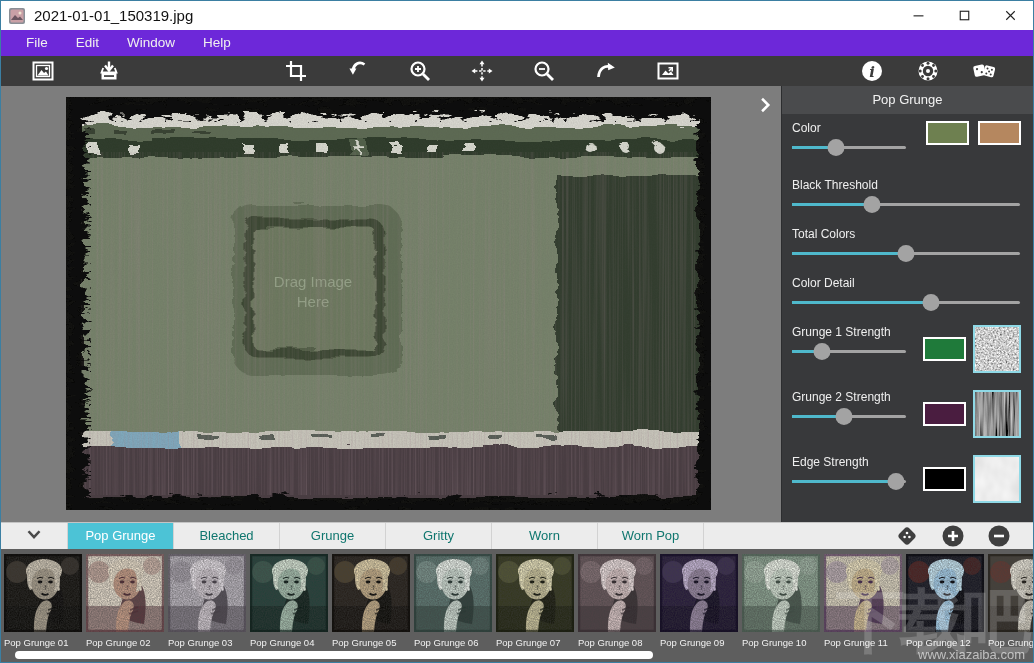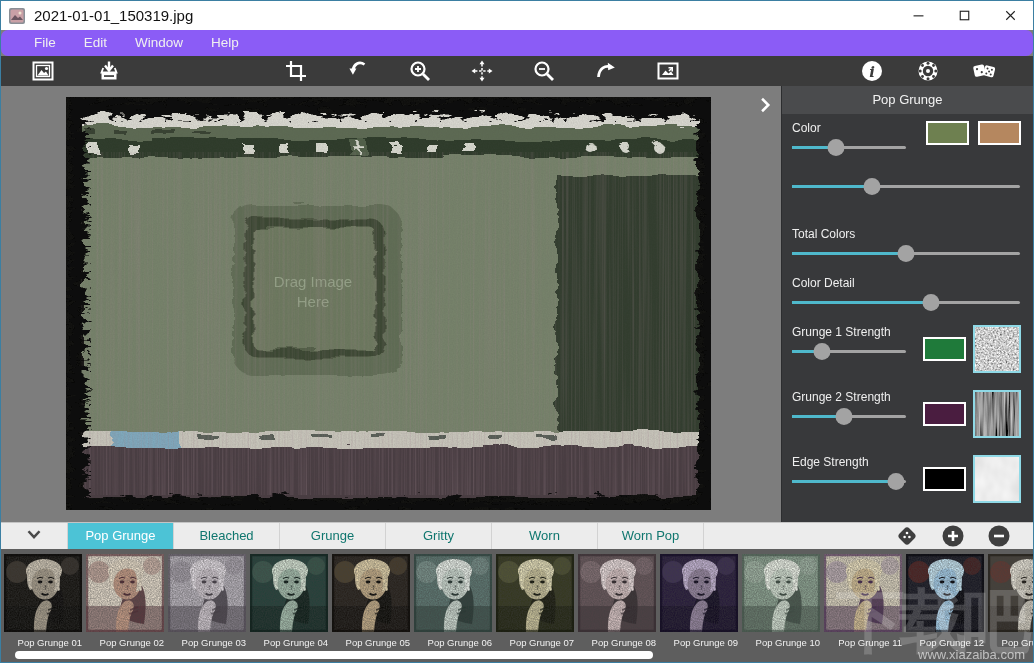--- a/index.html
+++ b/index.html
@@ -8,21 +8,21 @@
 
   
   .titlebar { height:29px; background:#ffffff; display:flex; align-items:center; }
   .app-icon { width:16px; height:16px; margin-left:8px; line-height:0; }
   .title-text { margin-left:9px; font-size:15px; color:#111; }
   .win-controls { margin-left:auto; display:flex; height:100%; }
   .wbtn { width:46px; height:100%; display:flex; align-items:center; justify-content:center; }
   .wbtn svg { width:17px; height:17px; }
 
   
-  .menubar { height:26px; background:#8b5cf6; display:flex; align-items:center; padding-left:19px;border-radius:7px; }
+  .menubar { height:26px; background:#6d28d9; display:flex; align-items:center; padding-left:11px; }
   .menu-item { color:#f0f0f0; font-size:13.5px; padding:0 14px; line-height:26px; }
 
   
   .toolbar { position:relative; height:30px; background:#3b3b3b; }
   .tb-group { position:absolute; top:0; height:30px; display:flex; align-items:center; }
   #tb-left { left:30px; gap:42px; }
   #tb-center { left:283px; gap:38px; }
   #tb-right { right:37px; gap:32px; }
   .tbtn { width:24px; height:24px; line-height:0; }
   .tbtn svg { width:24px; height:24px; }
@@ -60,21 +60,21 @@
   .tab.active { background:var(--tab-active,#4cc3d6); color:#fff; }
   .tab-actions { margin-left:auto; display:flex; align-items:center; gap:22px; padding-right:22px; }
   .abtn { width:24px; height:24px; line-height:0; }
   .abtn svg { width:24px; height:24px; }
 
   
   .thumbstrip { position:relative; height:113px; background:#5e5e5e; overflow:hidden; }
   #thumbs { display:flex; gap:4px; padding:5px 0 0 3px; }
   .thumb { width:78px; flex:none; }
   .timg { width:78px; height:78px; line-height:0; }
-  .tlabel { margin-top:5px; text-align:right; font-size:9.5px; color:#f2f2f2; white-space:nowrap; }
+  .tlabel { margin-top:5px; text-align:left; font-size:9.5px; color:#f2f2f2; white-space:nowrap; }
   .scrollbar { position:absolute; left:14px; bottom:3px; width:638px; height:8px; background:#ffffff; border-radius:4px; }
   .watermark { position:absolute; right:8px; bottom:0; text-align:right; pointer-events:none; }
   .wm-glyphs { font-size:69px; line-height:74px; font-weight:bold; color:rgba(255,255,255,0.18); letter-spacing:-6px; }
   .wm-text { font-size:13px; color:rgba(255,255,255,0.6); margin-top:-12px; }
 
   .defs-svg { position:absolute; width:0; height:0; }
 </style>
 </head>
 <body>
 
@@ -317,20 +317,21 @@
                 <div class="sknob" style="left: 39%;"></div>
               </div>
             </div>
             <div class="sright">
               <span class="swatch" style="background: rgb(110, 128, 80);"></span>
               <span class="swatch" style="background: rgb(181, 135, 95);"></span>
             </div>
           </div>
           <div class="srow">
             <div class="sleft">
+              <div class="slabel">Black Threshold</div>
               <div class="strack long">
                 <div class="sfill" style="width: 35%;"></div>
                 <div class="sknob" style="left: 35%;"></div>
               </div>
             </div>
           </div>
           <div class="srow">
             <div class="sleft">
               <div class="slabel">Total Colors</div>
               <div class="strack long">

